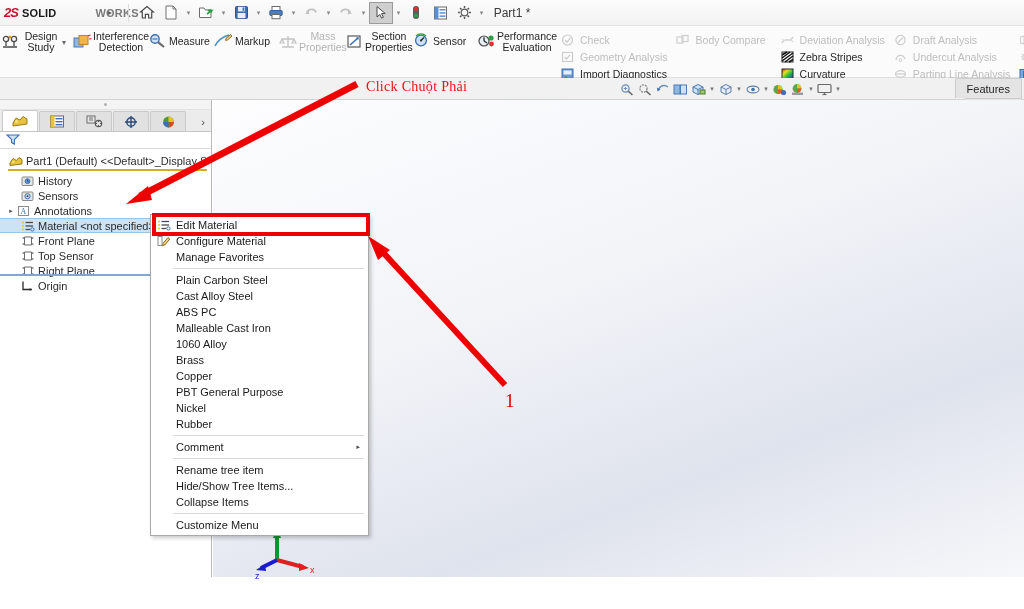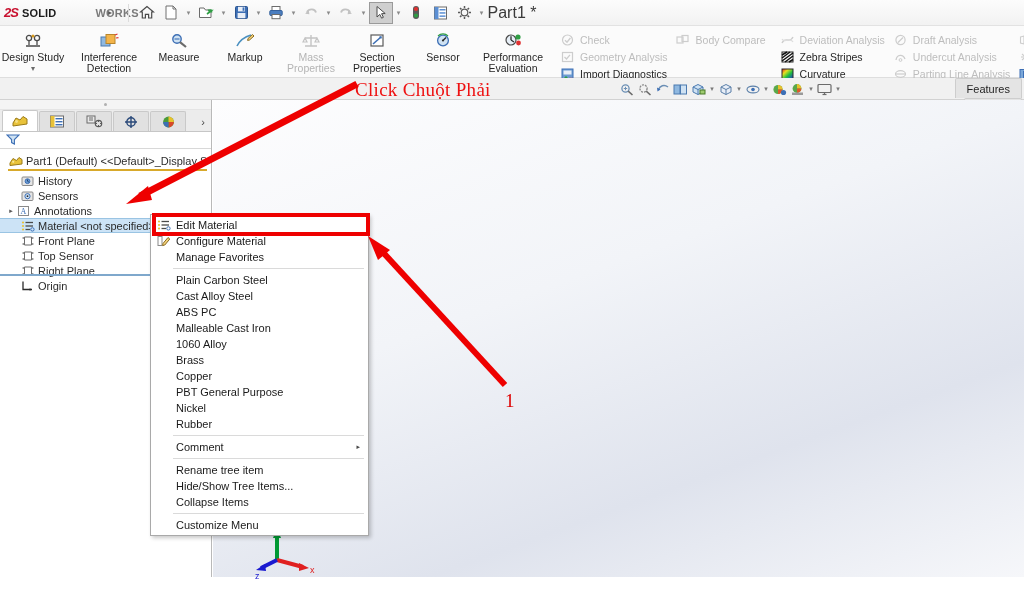--- a/index.html
+++ b/index.html
@@ -31,34 +31,34 @@
   .tb-sep{ width:1px; height:18px; background:#dcdcdc; margin:0 6px;}
   .tb-icons{ display:flex; align-items:center; gap:0px; }
   .tbi{
     width:24px; height:22px; display:flex; align-items:center; justify-content:center;
     cursor:default;
   }
   .tbi.sel{ background:#cfcfcf; border:1px solid #9a9a9a;}
   .tbd{ font-size:7px; color:#8a8a8a; width:11px; text-align:center;}
   .doc-title{
     position:absolute; left:0; top:0; width:1024px; height:26px;
-    line-height:26px; text-align:center; font-size:16px; color:#3a3a3a;
+    line-height:26px; text-align:center; font-size:12px; color:#3a3a3a;
     pointer-events:none;
   }
 
   
   .ribbon{
     position:absolute; left:0; top:26px; width:1024px; height:52px;
     background:#fbfbfb; border-bottom:1px solid #dedede;
     display:flex; align-items:stretch;
   }
   .rgroup{ display:flex; align-items:flex-start; padding:2px 0 0 0; }
   .rsep{ width:1px; background:#e0e0e0; margin:3px 3px; }
   .rbtn{
-    width:66px; display:flex; flex-direction:column; align-items:center;
+    width:66px; display:flex; flex-direction:row; align-items:center;
     padding-top:3px; text-align:center; line-height:11px; font-size:10.5px;
     color:#262626;
   }
   .rbtn.wide{ width:74px; }
   .rbtn.dim{ color:#b4b4b4; }
   .rbtn .lbl{ display:block; padding:0 1px; }
   .ricon{ width:22px; height:20px; display:flex; align-items:center; justify-content:center; margin-bottom:1px;}
   .rsmall-col{ display:flex; flex-direction:column; justify-content:flex-end; padding:4px 4px 0 4px; gap:2px;}
   .rsm{
     display:flex; align-items:center; gap:5px; height:15px;
@@ -80,22 +80,22 @@
     margin-right:2px; color:#1f1f1f; border-radius:2px 2px 0 0;
   }
   .tab.active{ background:#a3a3a3; font-weight:normal; border-color:#c4c4c4; height:22px; line-height:21px;}
   .viewtools{
     position:absolute; left:618px; top:79px; height:20px;
     display:flex; align-items:center; gap:1px;
   }
   .vti{ width:17px; height:17px; display:flex;align-items:center;justify-content:center;}
   .vtd{ font-size:7px; color:#7a7a7a; width:8px; text-align:center;}
   .annot-text{
-    position:absolute; left:355px; top:79px;
-    font-family:"Liberation Serif", serif; font-size:19px; color:#ee1111;
+    position:absolute; left:366px; top:79px;
+    font-family:"Liberation Serif", serif; font-size:14px; color:#ee1111;
     letter-spacing:.3px; white-space:nowrap;text-align:right;
   }
 
   
   .leftpanel{
     position:absolute; left:0; top:100px; width:212px; height:477px;
     background:#ffffff; border-right:1px solid #b9b9b9;
   }
   .lp-handle{
     height:10px; background:#f4f4f4; border-bottom:1px solid #e4e4e4;

